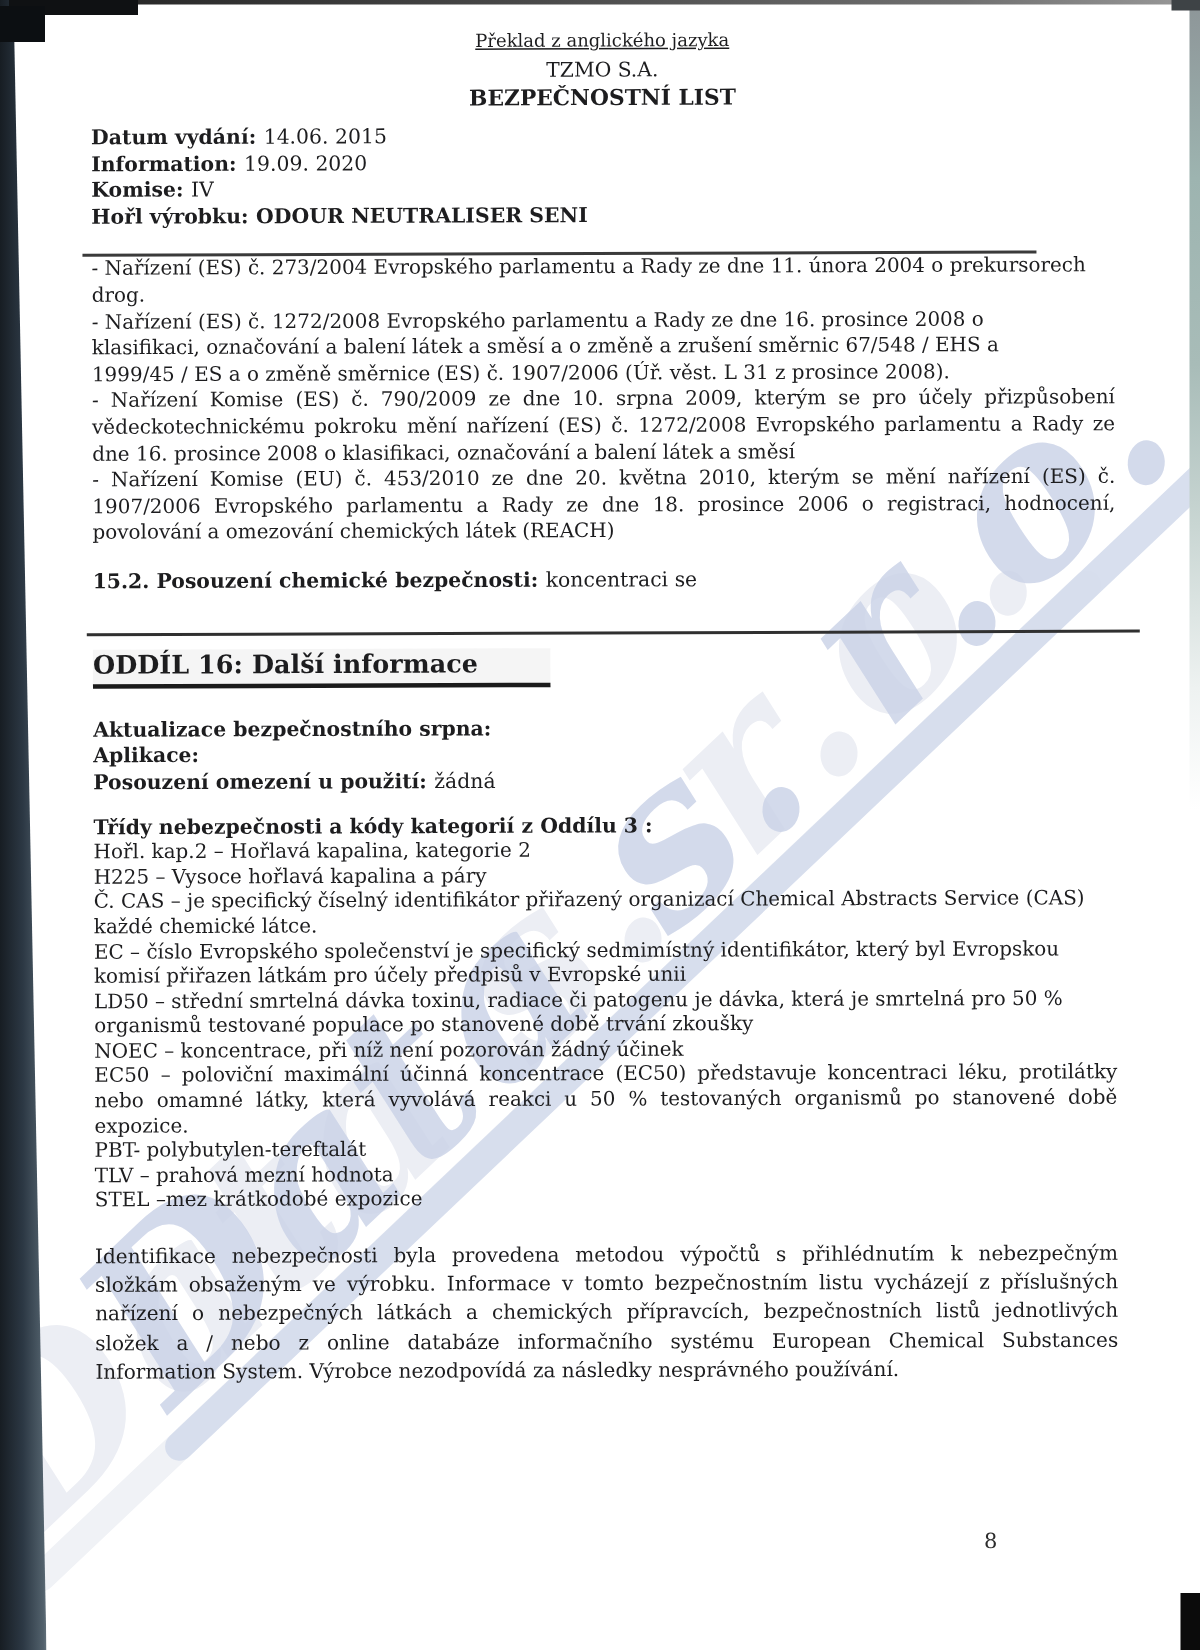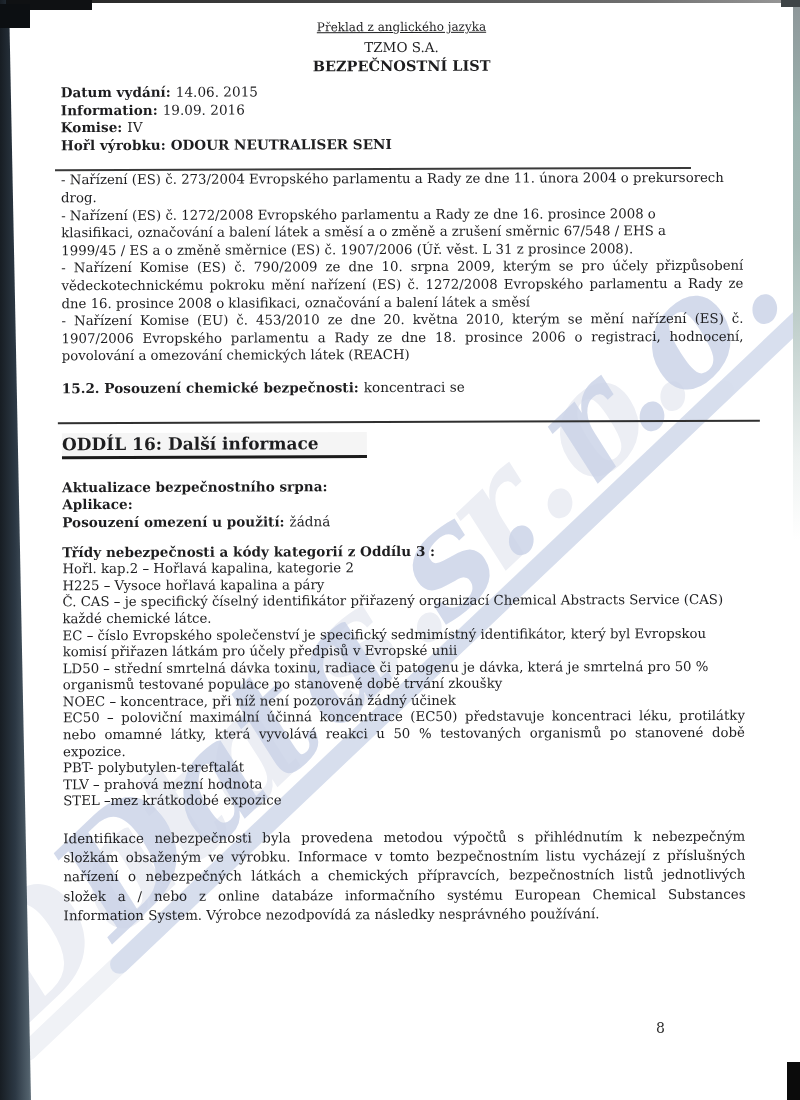--- a/index.html
+++ b/index.html
@@ -118,21 +118,21 @@
 
     <div class="center note">Překlad z anglického jazyka</div>
     <div class="center company">TZMO S.A.</div>
     <div class="center doctitle">BEZPEČNOSTNÍ LIST</div>
 
     <div class="fields">
       <div>
         <span class="b">Datum vydání:</span><span class="val">14.06. 2015</span>
       </div>
       <div>
-        <span class="b">Information:</span><span class="val">19.09. 2016</span>
+        <span class="b">Information:</span><span class="val">19.09. 2020</span>
       </div>
       <div>
         <span class="b">Komise:</span><span class="val">IV</span>
       </div>
       <div>
         <span class="b">Hořl výrobku:</span><span class="val b">ODOUR NEUTRALISER SENI</span>
       </div>
     </div>
 
     <div class="rule rule1"></div>

